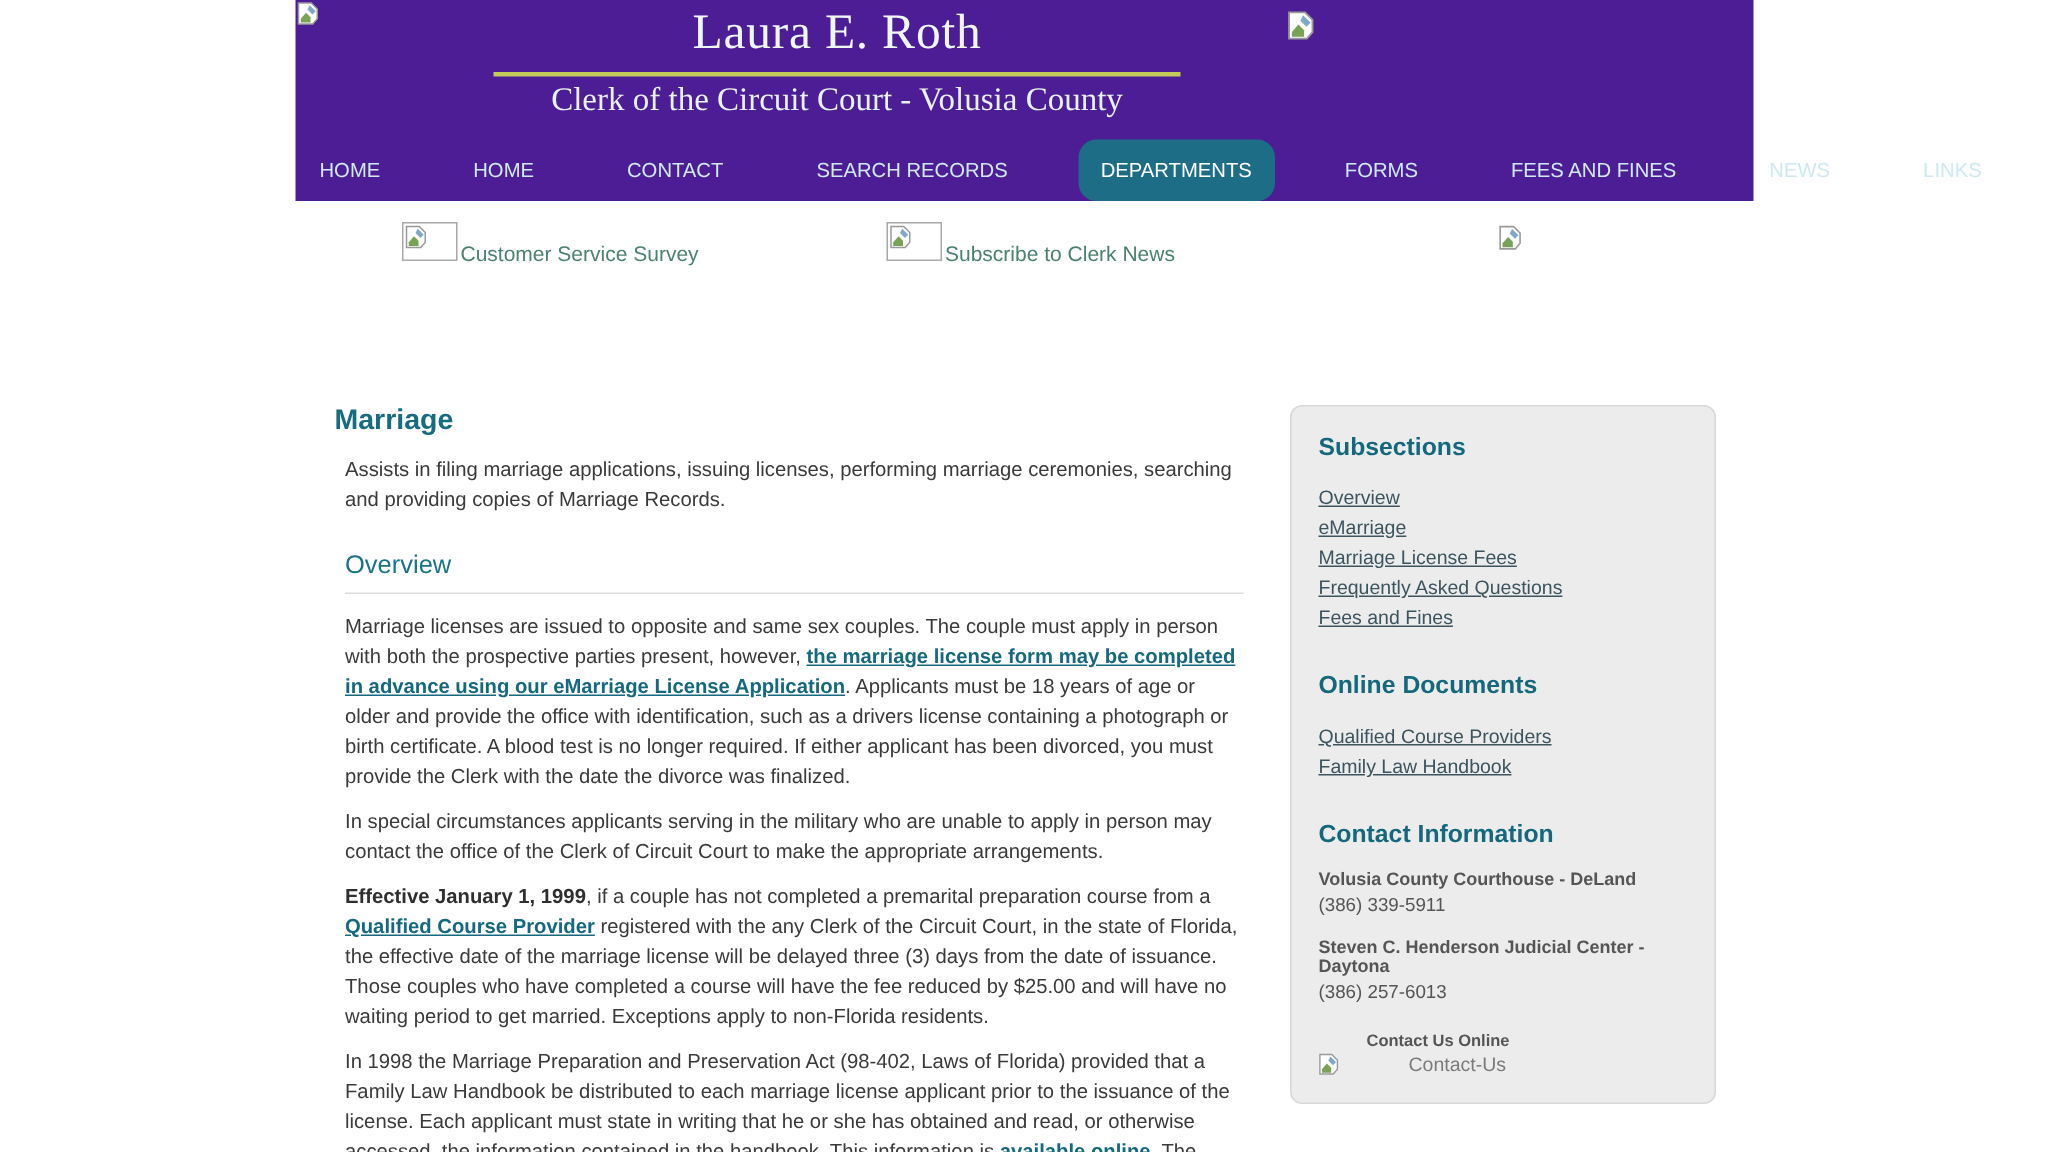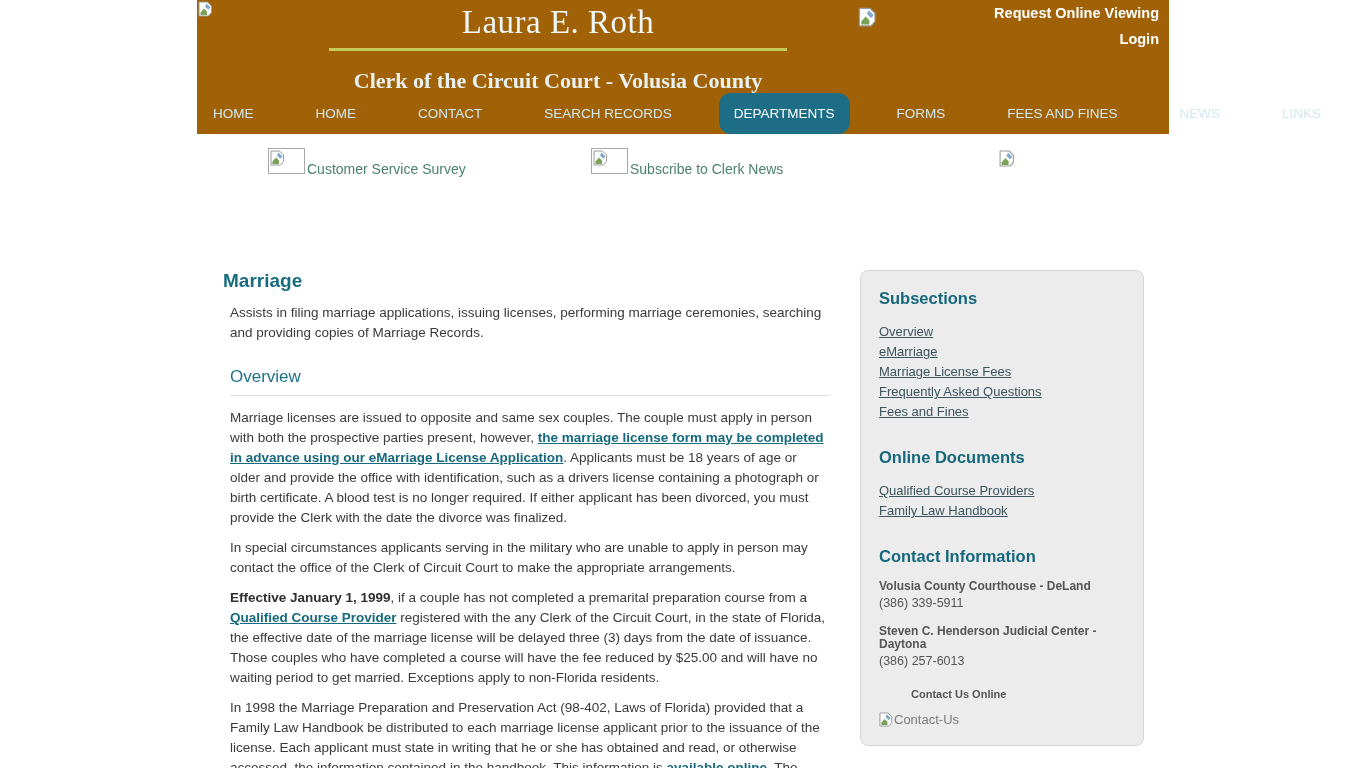--- a/index.html
+++ b/index.html
@@ -5,31 +5,31 @@
   * { box-sizing: border-box; margin: 0; padding: 0; }
   html, body { background: #ffffff; }
   body {
     width: 1366px; height: 768px; margin: 0 auto;
     font-family: "Liberation Sans", sans-serif;
     color: #3a3a3a; overflow: hidden;
   }
   .page { width: 972px; margin: 0 auto; position: relative; }
 
   
-  .site-header { background: #a16207; height: 134px; position: relative; }
+  .site-header { background: #4c1d95; height: 134px; position: relative; }
   .header-logo { position: absolute; left: 1px; top: 1px; }
   .header-center { position: absolute; left: 132px; top: 4px; width: 458px; text-align: center; }
   .site-title {
     font-family: "Liberation Serif", serif; font-weight: 400;
     font-size: 33px; color: #eef6f6; letter-spacing: 0.5px;
   }
   .title-rule { height: 3px; background: #c3cc5a; margin-top: 7px; }
   .site-subtitle {
-    font-family: "Liberation Serif", serif; font-weight: 700;
-    font-size: 22px; color: #e8f1f1; margin-top: 17px;
+    font-family: "Liberation Serif", serif; font-weight: 400;
+    font-size: 22px; color: #e8f1f1; margin-top: 2px;
   }
   .header-right { position: absolute; right: 10px; top: 5px; text-align: right; }
   .header-right .hdr-link {
     display: block; color: #ffffff; font-weight: bold; font-size: 14.5px;
     text-decoration: none; line-height: 17px;
   }
   .header-right .hdr-link + .hdr-link { margin-top: 9px; }
   .hdr-broken { position: absolute; right: 292px; top: 7px; }
 
   .main-nav { position: absolute; left: 0; bottom: 0; height: 41px; display: flex; padding-left: 1px; gap: 32px; }
@@ -77,21 +77,21 @@
   .sb-heading { color: #15687c; font-size: 16.5px; font-weight: bold; margin: 2px 0 14px; }
   .sb-heading.spaced { margin-top: 26px; }
   .sb-link {
     display: block; color: #3c545e; font-size: 13px; line-height: 20px;
     text-decoration: underline;
   }
   .sb-contact { margin-bottom: 15px; }
   .sb-contact-name { font-size: 12px; font-weight: bold; color: #555; line-height: 13px; }
   .sb-contact-phone { font-size: 12.5px; color: #555; margin-top: 3px; }
   .sb-contact-label { font-size: 11px; font-weight: bold; color: #555; margin-top: 20px; margin-left: 32px; }
-  .contact-us-img { display: flex; margin-top: 12px; }
+  .contact-us-img { display: flex; margin-top: 2px; gap: 45px; }
   .contact-us-alt { color: #7b7b7b; font-size: 13px; margin-left: 1px; }
 
   .broken-svg { display: block; }
 </style>
 </head>
 <body>
 
 <svg width="0" height="0" style="position:absolute">
   <defs>
     <g id="brokenimg">
@@ -115,24 +115,20 @@
       <div class="site-title">Laura E. Roth</div>
       <div class="title-rule"></div>
       <div class="site-subtitle">Clerk of the Circuit Court - Volusia County</div>
     </div>
 
     <span class="hdr-broken">
       <svg class="broken-svg" width="19" height="20" viewBox="0 0 15 16">
           <use href="#brokenimg"></use>
         </svg>
     </span>
-    <div class="header-right">
-      <a href="#" class="hdr-link">Request Online Viewing</a>
-      <a href="#" class="hdr-link">Login</a>
-    </div>
 
     <nav class="main-nav">
       <a href="#" class="nav-item">HOME</a>
       <a href="#" class="nav-item">HOME</a>
       <a href="#" class="nav-item">CONTACT</a>
       <a href="#" class="nav-item">SEARCH RECORDS</a>
       <a href="#" class="nav-item active">DEPARTMENTS</a>
       <a href="#" class="nav-item">FORMS</a>
       <a href="#" class="nav-item">FEES AND FINES</a>
       <a href="#" class="nav-item">NEWS</a>

